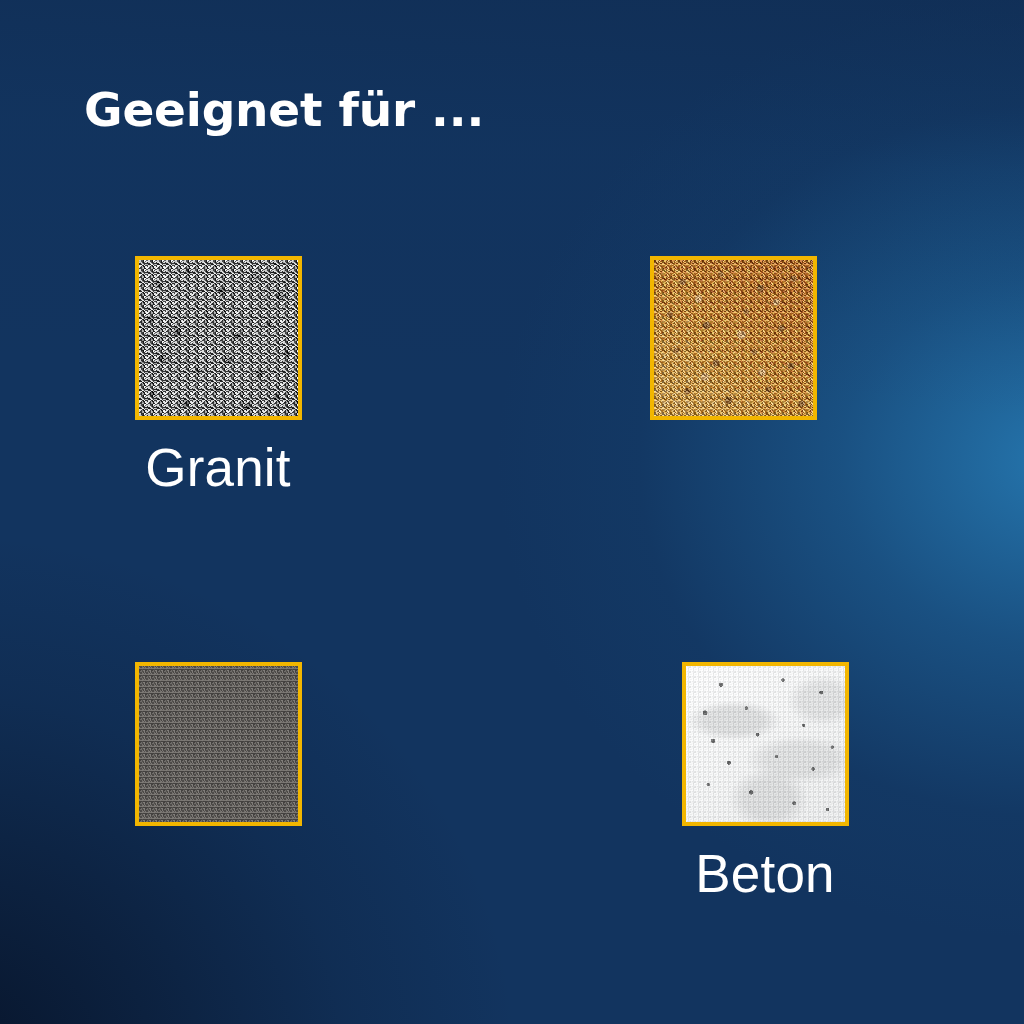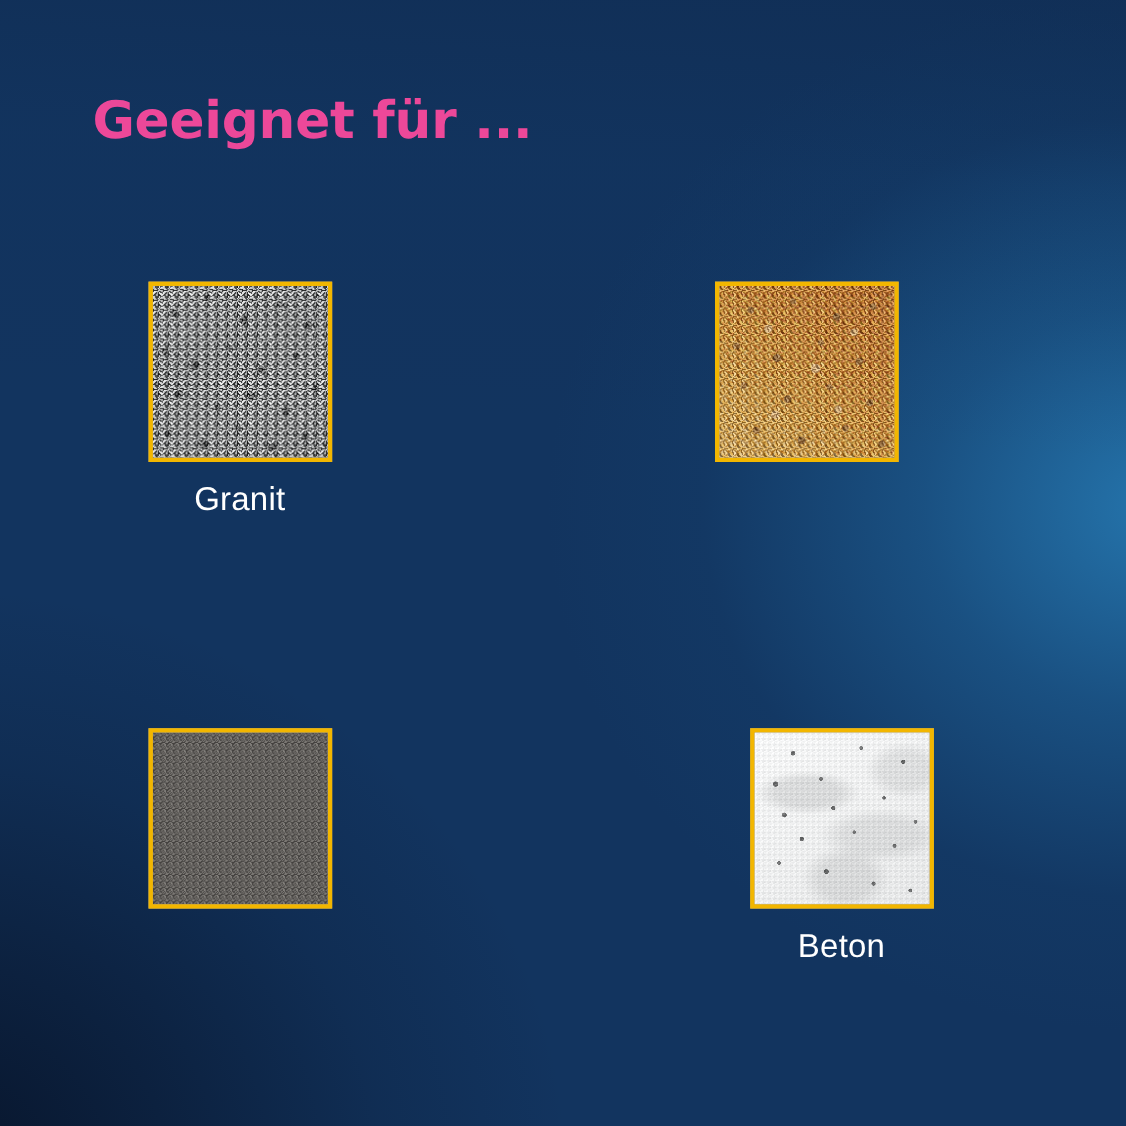--- a/index.html
+++ b/index.html
@@ -76,21 +76,21 @@
         rgba(0,0,0,0) 40%);
     pointer-events: none;
   }
 
   
   .title {
     position: absolute;
     left: 84px;
     top: 82px;
     margin: 0;
-    color: #ec4899;
+    color: #ffffff;
     font-size: 47px;
     font-weight: 700;
     letter-spacing: -0.2px;
     line-height: 1.18;
     white-space: nowrap;
     font-family: "DejaVu Sans", "Liberation Sans", sans-serif;
   }
 
   
   .grid {
@@ -430,21 +430,21 @@
     background-size: 5px 5px;
     opacity: 0.85;
   }
 
   
   .label {
     margin: 0;
     padding-top: 18px;
     text-align: center;
     color: #ffffff;
-    font-size: 30px;
+    font-size: 53px;
     font-weight: 400;
     letter-spacing: 0.2px;
     line-height: 1.12;
     white-space: nowrap;
     font-family: "Liberation Sans", "DejaVu Sans", sans-serif;
   }
 </style>
 </head>
 <body>
 

